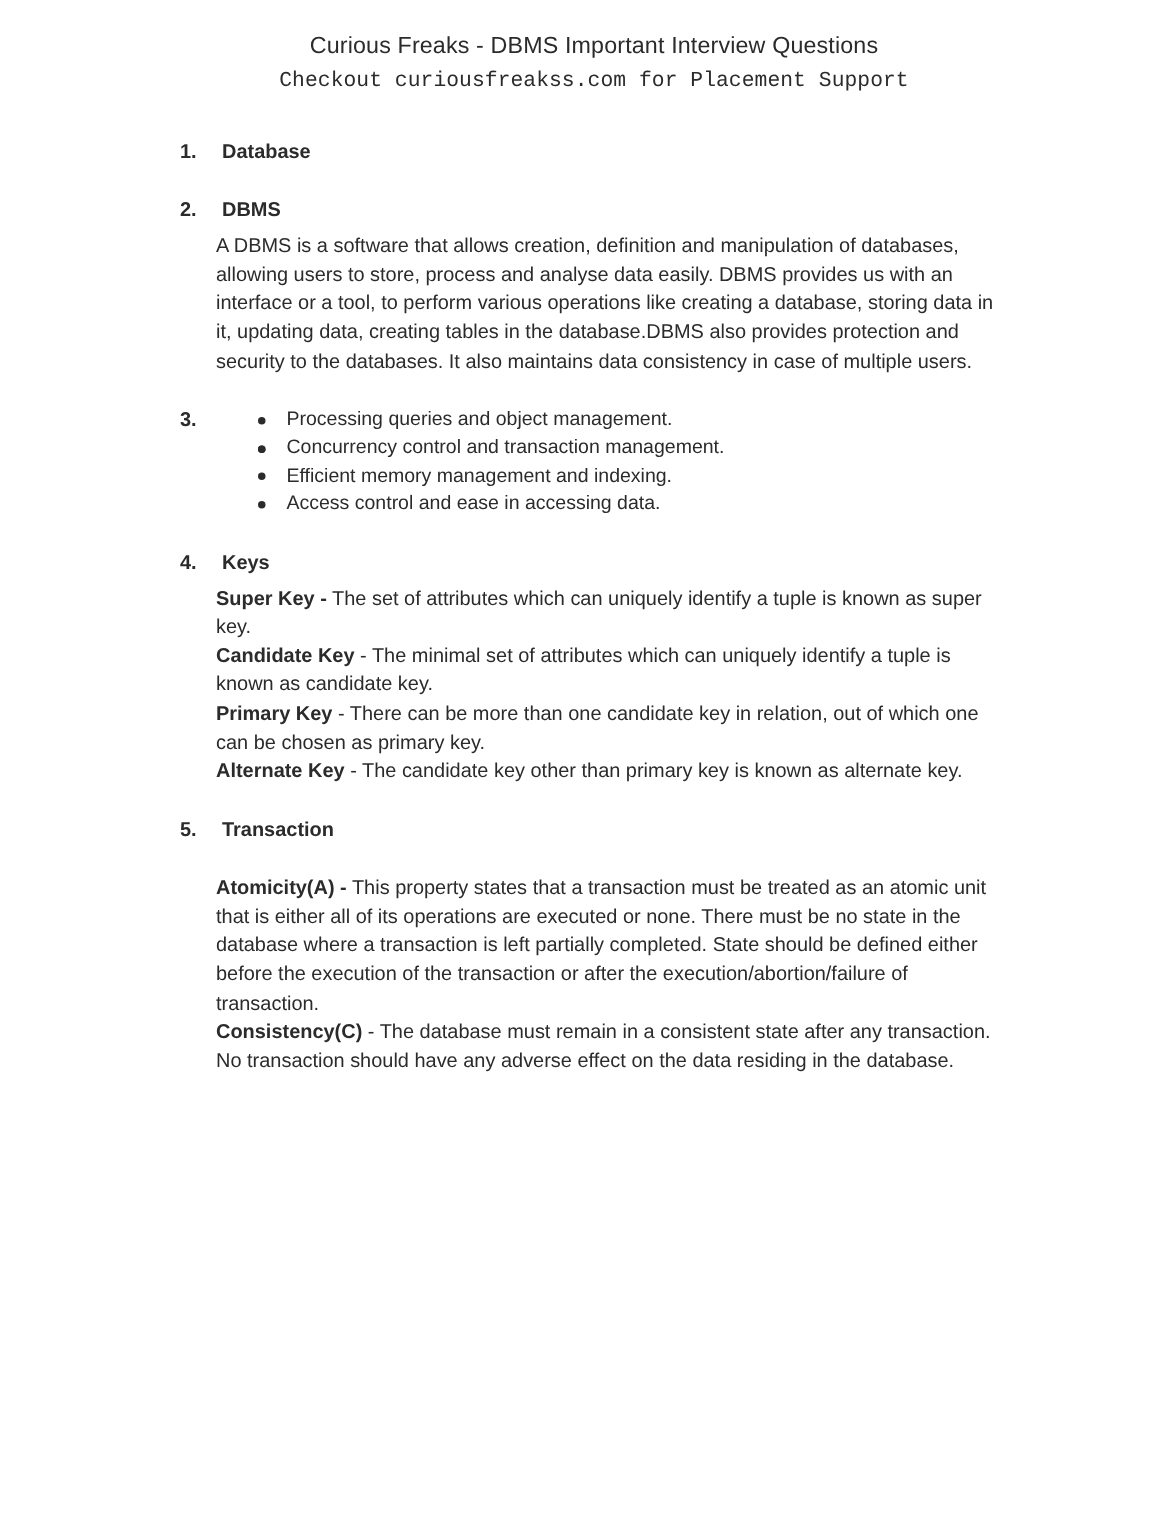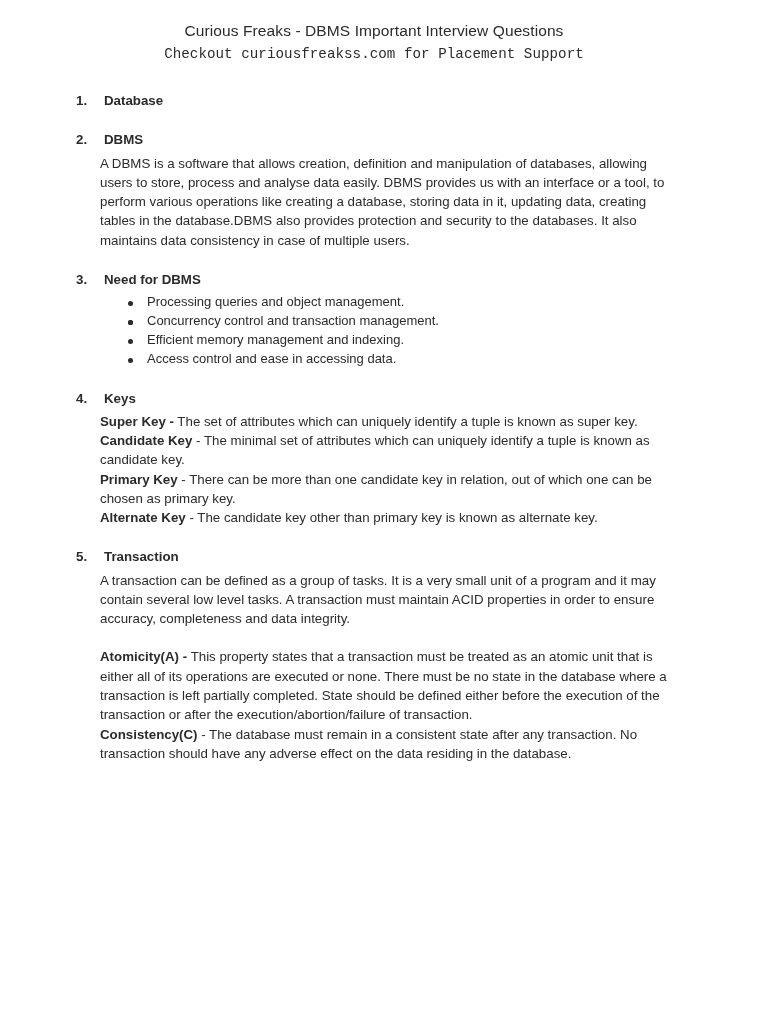--- a/index.html
+++ b/index.html
@@ -15,21 +15,21 @@
     color: #2b2b2b;
     -webkit-font-smoothing: antialiased;
     overflow: hidden;
   }
 
   .page {
     position: relative;
     width: 768px;
     height: 1024px;
     box-sizing: border-box;
-    padding: 20px 96px 0 76px;
+    padding: 20px 96px 0 120px;
     background: #ffffff;
   }
 
   
   .doc-header {
     text-align: center;
     margin: 0 0 26px 0;
   }
   .doc-title {
     font-size: 15.5px;
@@ -126,39 +126,37 @@
         <span class="qa-num">1.</span>
         <div class="qa-heading">Database</div>
       </li>
       <li class="qa-item">
         <span class="qa-num">2.</span>
         <div class="qa-heading">DBMS</div>
         <p class="qa-para">A DBMS is a software that allows creation, definition and manipulation of databases, allowing users to store, process and analyse data easily. DBMS provides us with an interface or a tool, to perform various operations like creating a database, storing data in it, updating data, creating tables in the database.DBMS also provides protection and security to the databases. It also maintains data consistency in case of multiple users.</p>
       </li>
       <li class="qa-item">
         <span class="qa-num">3.</span>
-        <div class="qa-heading">Need for DBMS</div>
         <ul class="bullet-list">
           <li><span class="dot"></span><span>Processing queries and object management.</span></li>
           <li><span class="dot"></span></li>
           <li><span class="dot"></span><span>Concurrency control and transaction management.</span></li>
           <li><span class="dot"></span><span>Efficient memory management and indexing.</span></li>
           <li><span class="dot"></span><span>Access control and ease in accessing data.</span></li>
         </ul>
       </li>
       <li class="qa-item">
         <span class="qa-num">4.</span>
         <div class="qa-heading">Keys</div>
         <p class="qa-para"><span class="term">Super Key -</span><span> The set of attributes which can uniquely identify a tuple is known as super key.</span></p>
         <p class="qa-para"><span class="term">Candidate Key</span><span> - The minimal set of attributes which can uniquely identify a tuple is known as candidate key.</span></p>
         <p class="qa-para"><span class="term">Primary Key</span><span> - There can be more than one candidate key in relation, out of which one can be chosen as primary key.</span></p>
         <p class="qa-para"><span class="term">Alternate Key</span><span> - The candidate key other than primary key is known as alternate key.</span></p>
       </li>
       <li class="qa-item">
         <span class="qa-num">5.</span>
         <div class="qa-heading">Transaction</div>
-        <p class="qa-para">A transaction can be defined as a group of tasks. It is a very small unit of a program and it may contain several low level tasks. A transaction must maintain ACID properties in order to ensure accuracy, completeness and data integrity.</p>
         <p class="qa-para spaced"><span class="term">Atomicity(A) -</span><span>  This property states that a transaction must be treated as an atomic unit that is either all of its operations are executed or none. There must be no state in the database where a transaction is left partially completed. State should be defined either before the execution of the transaction or after the execution/abortion/failure of transaction.</span></p>
         <p class="qa-para"><span class="term">Consistency(C)</span><span> - The database must remain in a consistent state after any transaction. No transaction should have any adverse effect on the data residing in the database.</span></p>
       </li>
     </ol>
 
 </div>
 
 </body></html>

